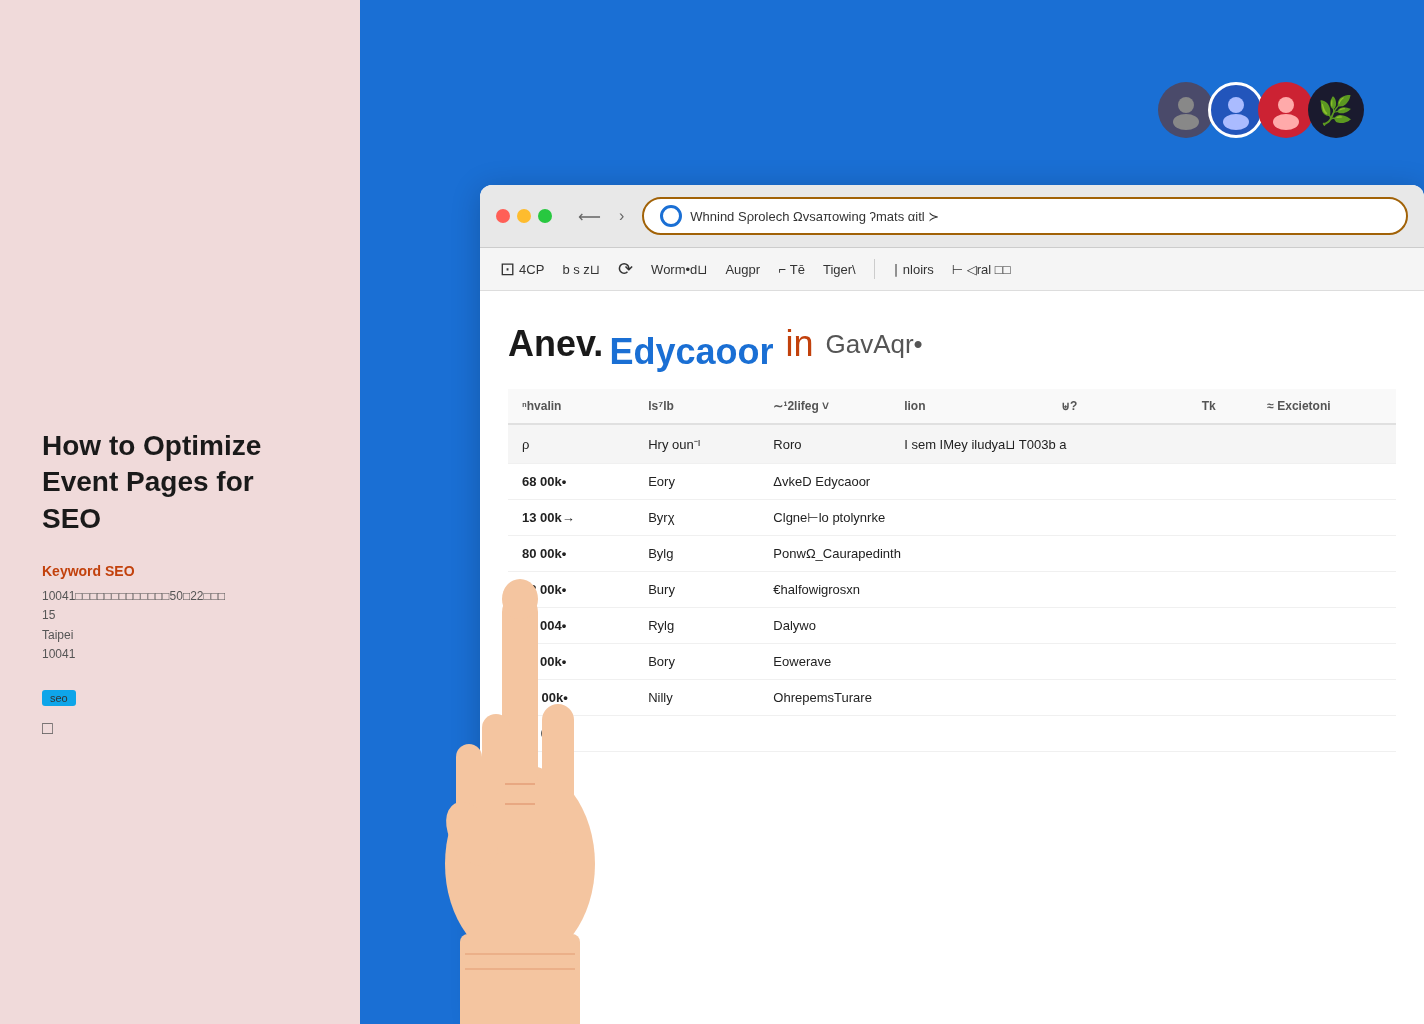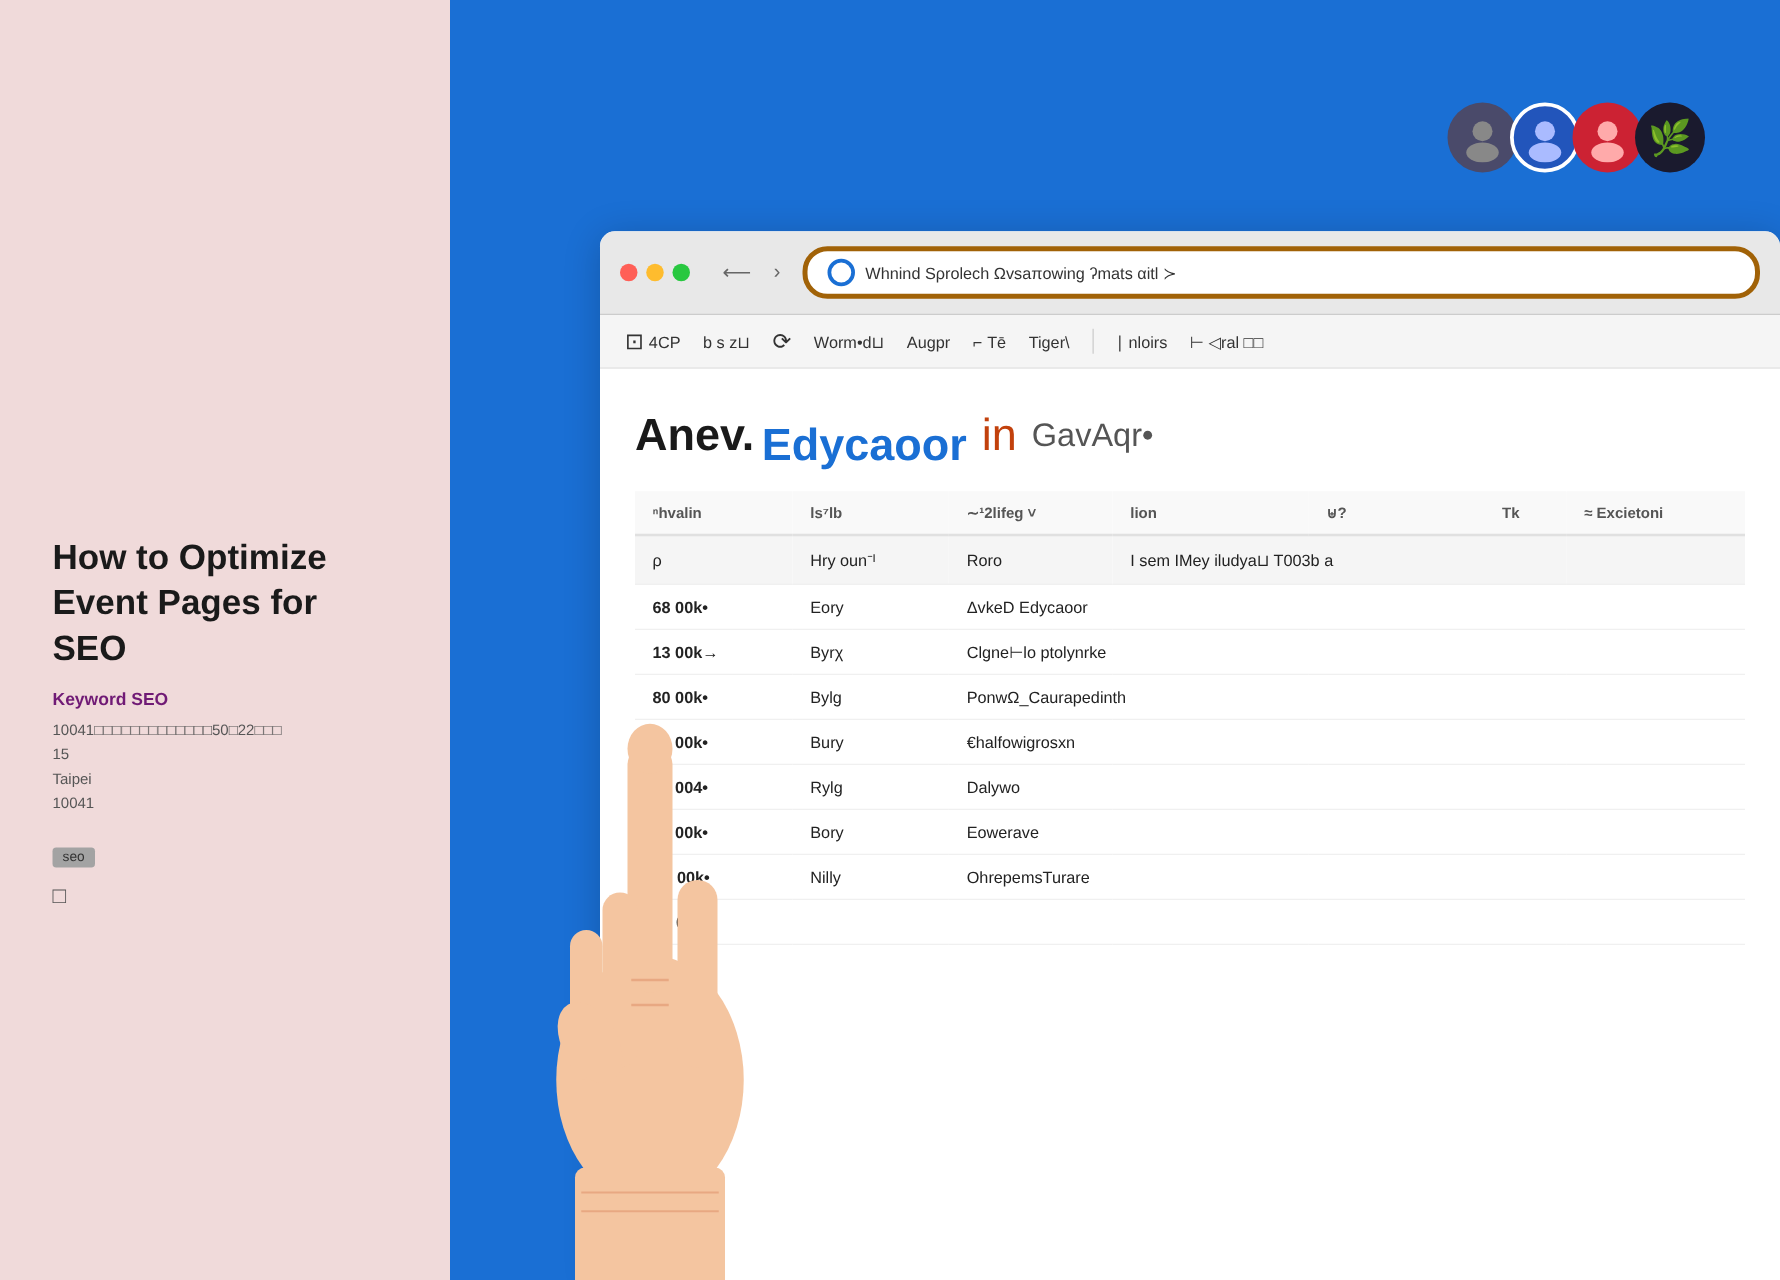--- a/index.html
+++ b/index.html
@@ -27,39 +27,40 @@
       font-size: 28px;
       font-weight: 700;
       color: #1a1a1a;
       line-height: 1.3;
       margin-bottom: 6px;
     }
 
     .sidebar-keyword {
       font-size: 14px;
       font-weight: 600;
-      color: #701a75;
+      color: #c2410c;
+      margin-top: 12px;
     }
 
     .sidebar-meta {
       font-size: 12px;
       color: #555;
       line-height: 1.6;
     }
 
     .sidebar-url {
       font-size: 10px;
       color: #1155cc;
       word-break: break-all;
       margin-top: 4px;
     }
 
     .sidebar-tag {
       display: inline-block;
-      background: #a3a3a3;
+      background: #0ea5e9;
       color: #333;
       font-size: 11px;
       padding: 2px 8px;
       border-radius: 3px;
       margin-top: 8px;
     }
 
     .sidebar-icon {
       font-size: 18px;
       color: #555;
@@ -166,21 +167,21 @@
     }
 
     .address-bar {
       flex: 1;
       background: #fff;
       border-radius: 20px;
       padding: 6px 16px;
       display: flex;
       align-items: center;
       gap: 8px;
-      border: 4px solid #a16207;
+      border: 2px solid #a16207;
     }
 
     .address-circle {
       width: 22px;
       height: 22px;
       border-radius: 50%;
       border: 3px solid #1a6fd4;
       flex-shrink: 0;
     }
 

